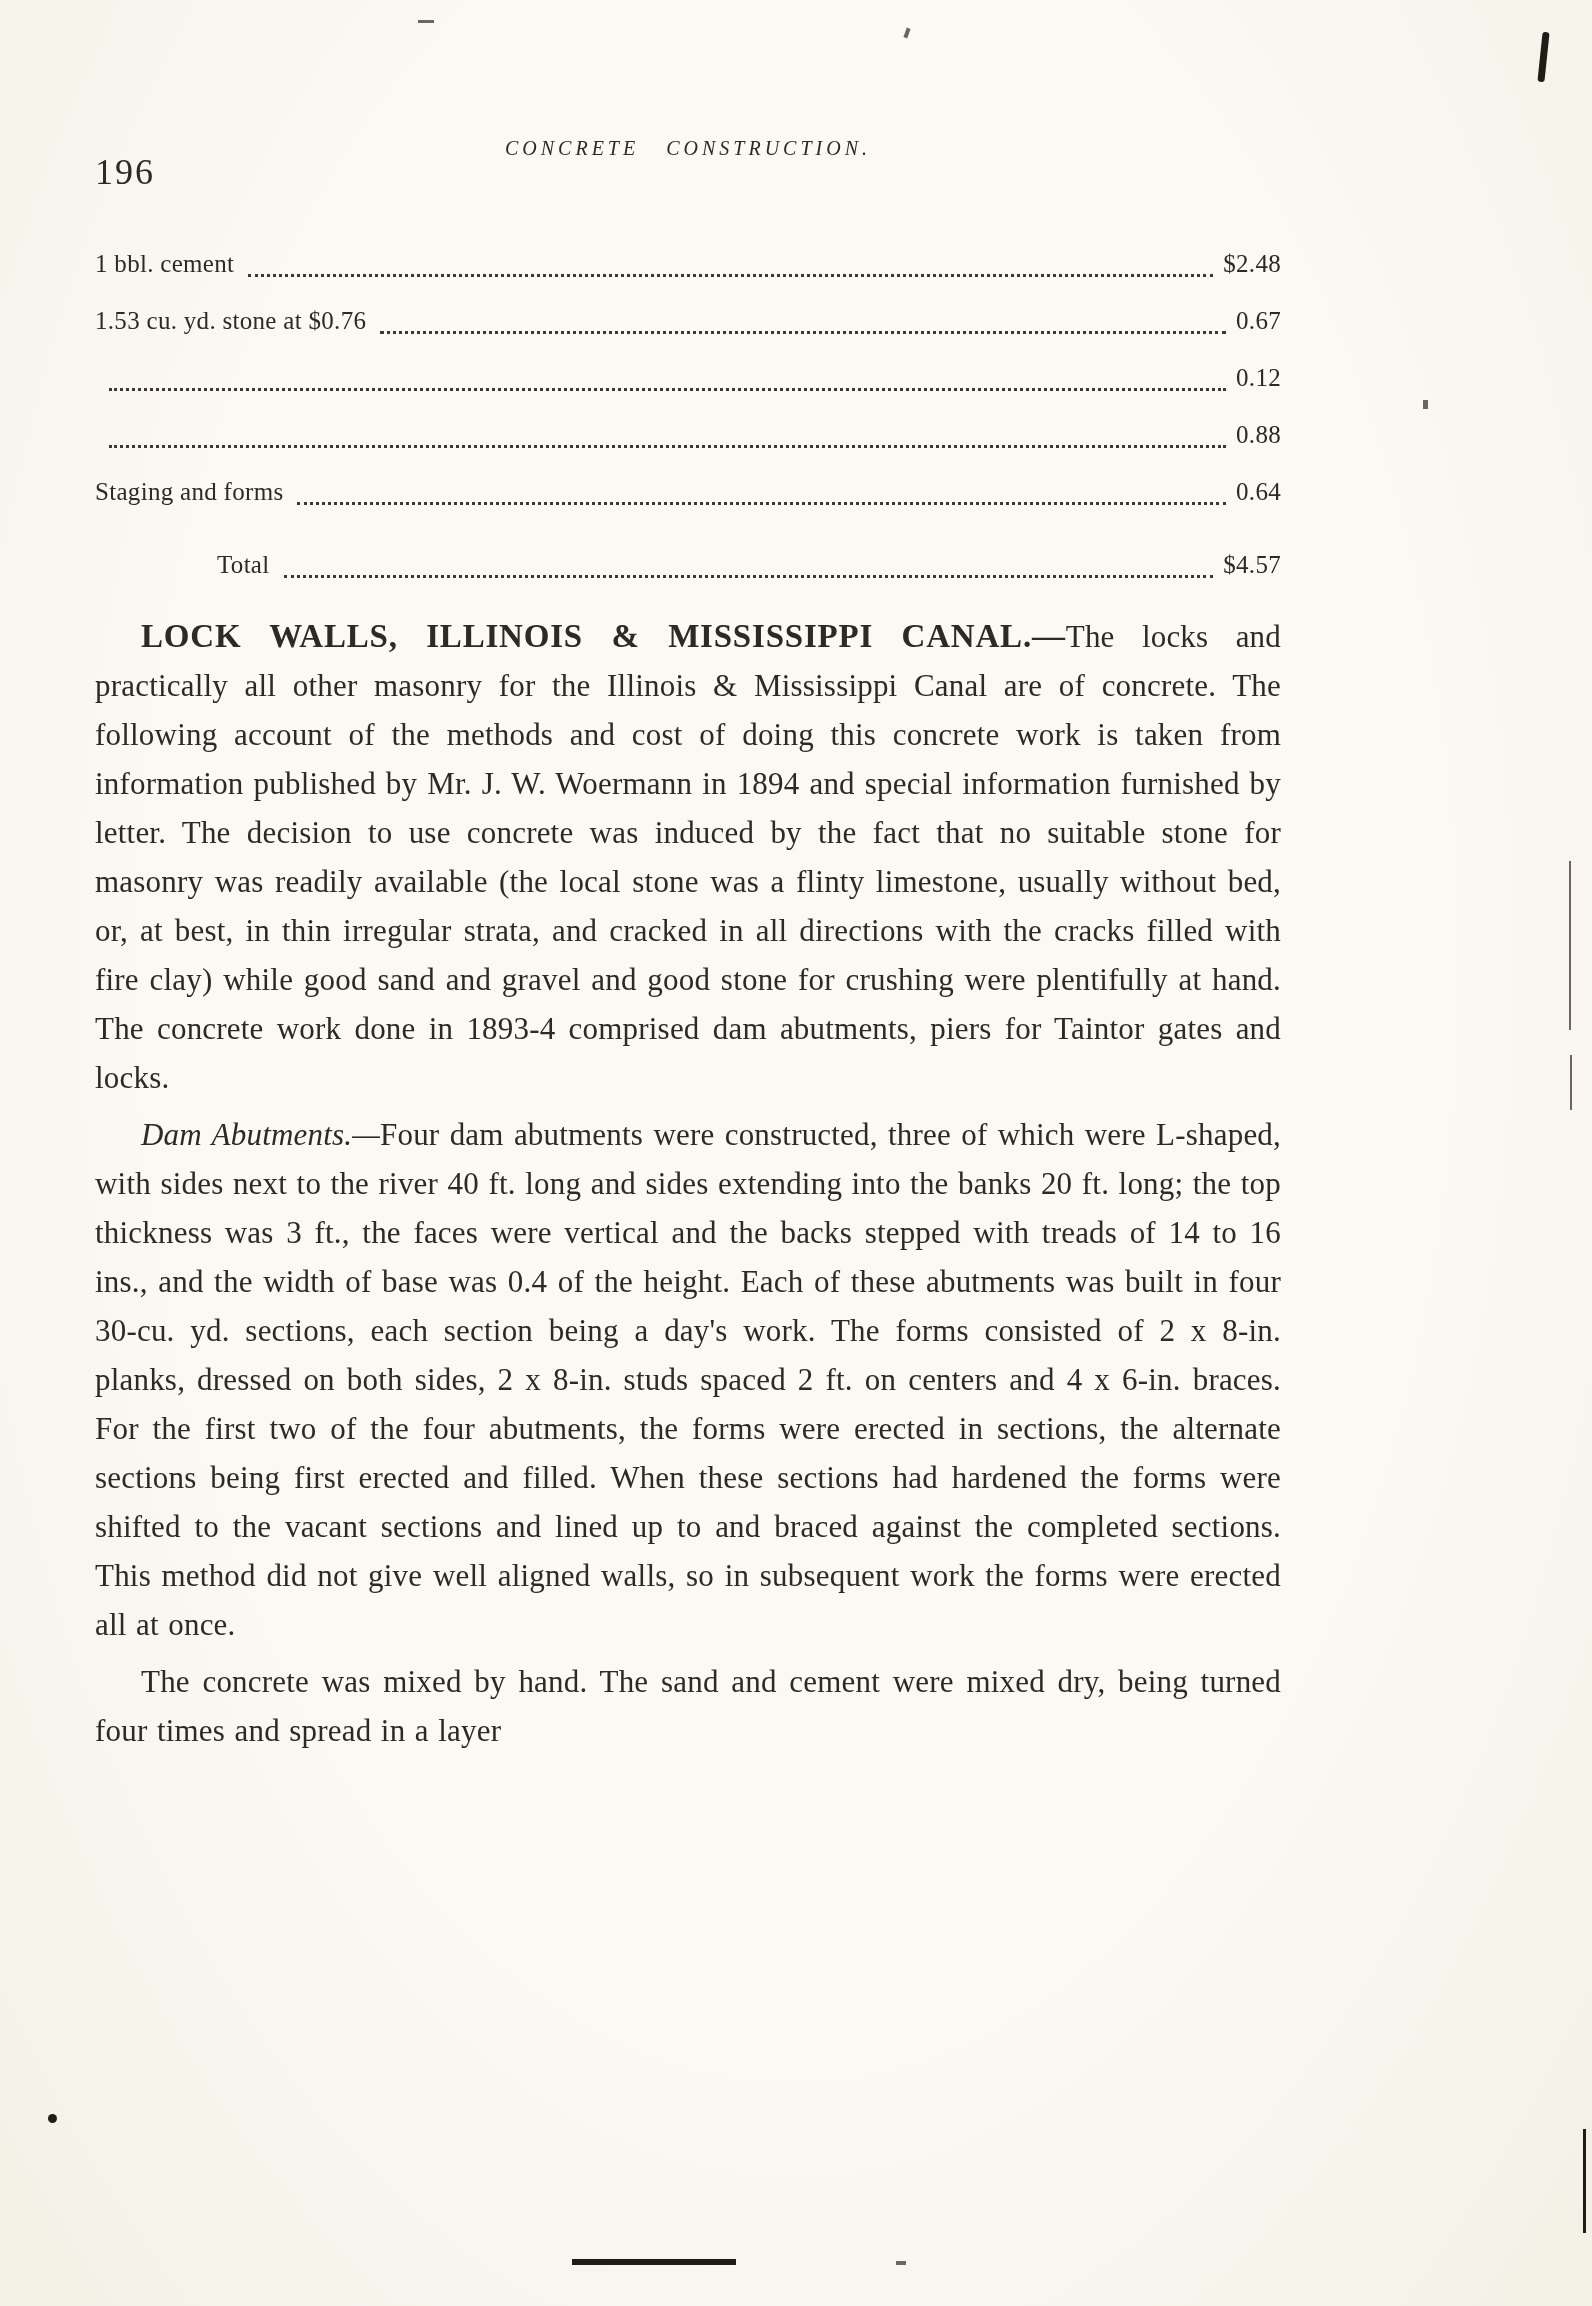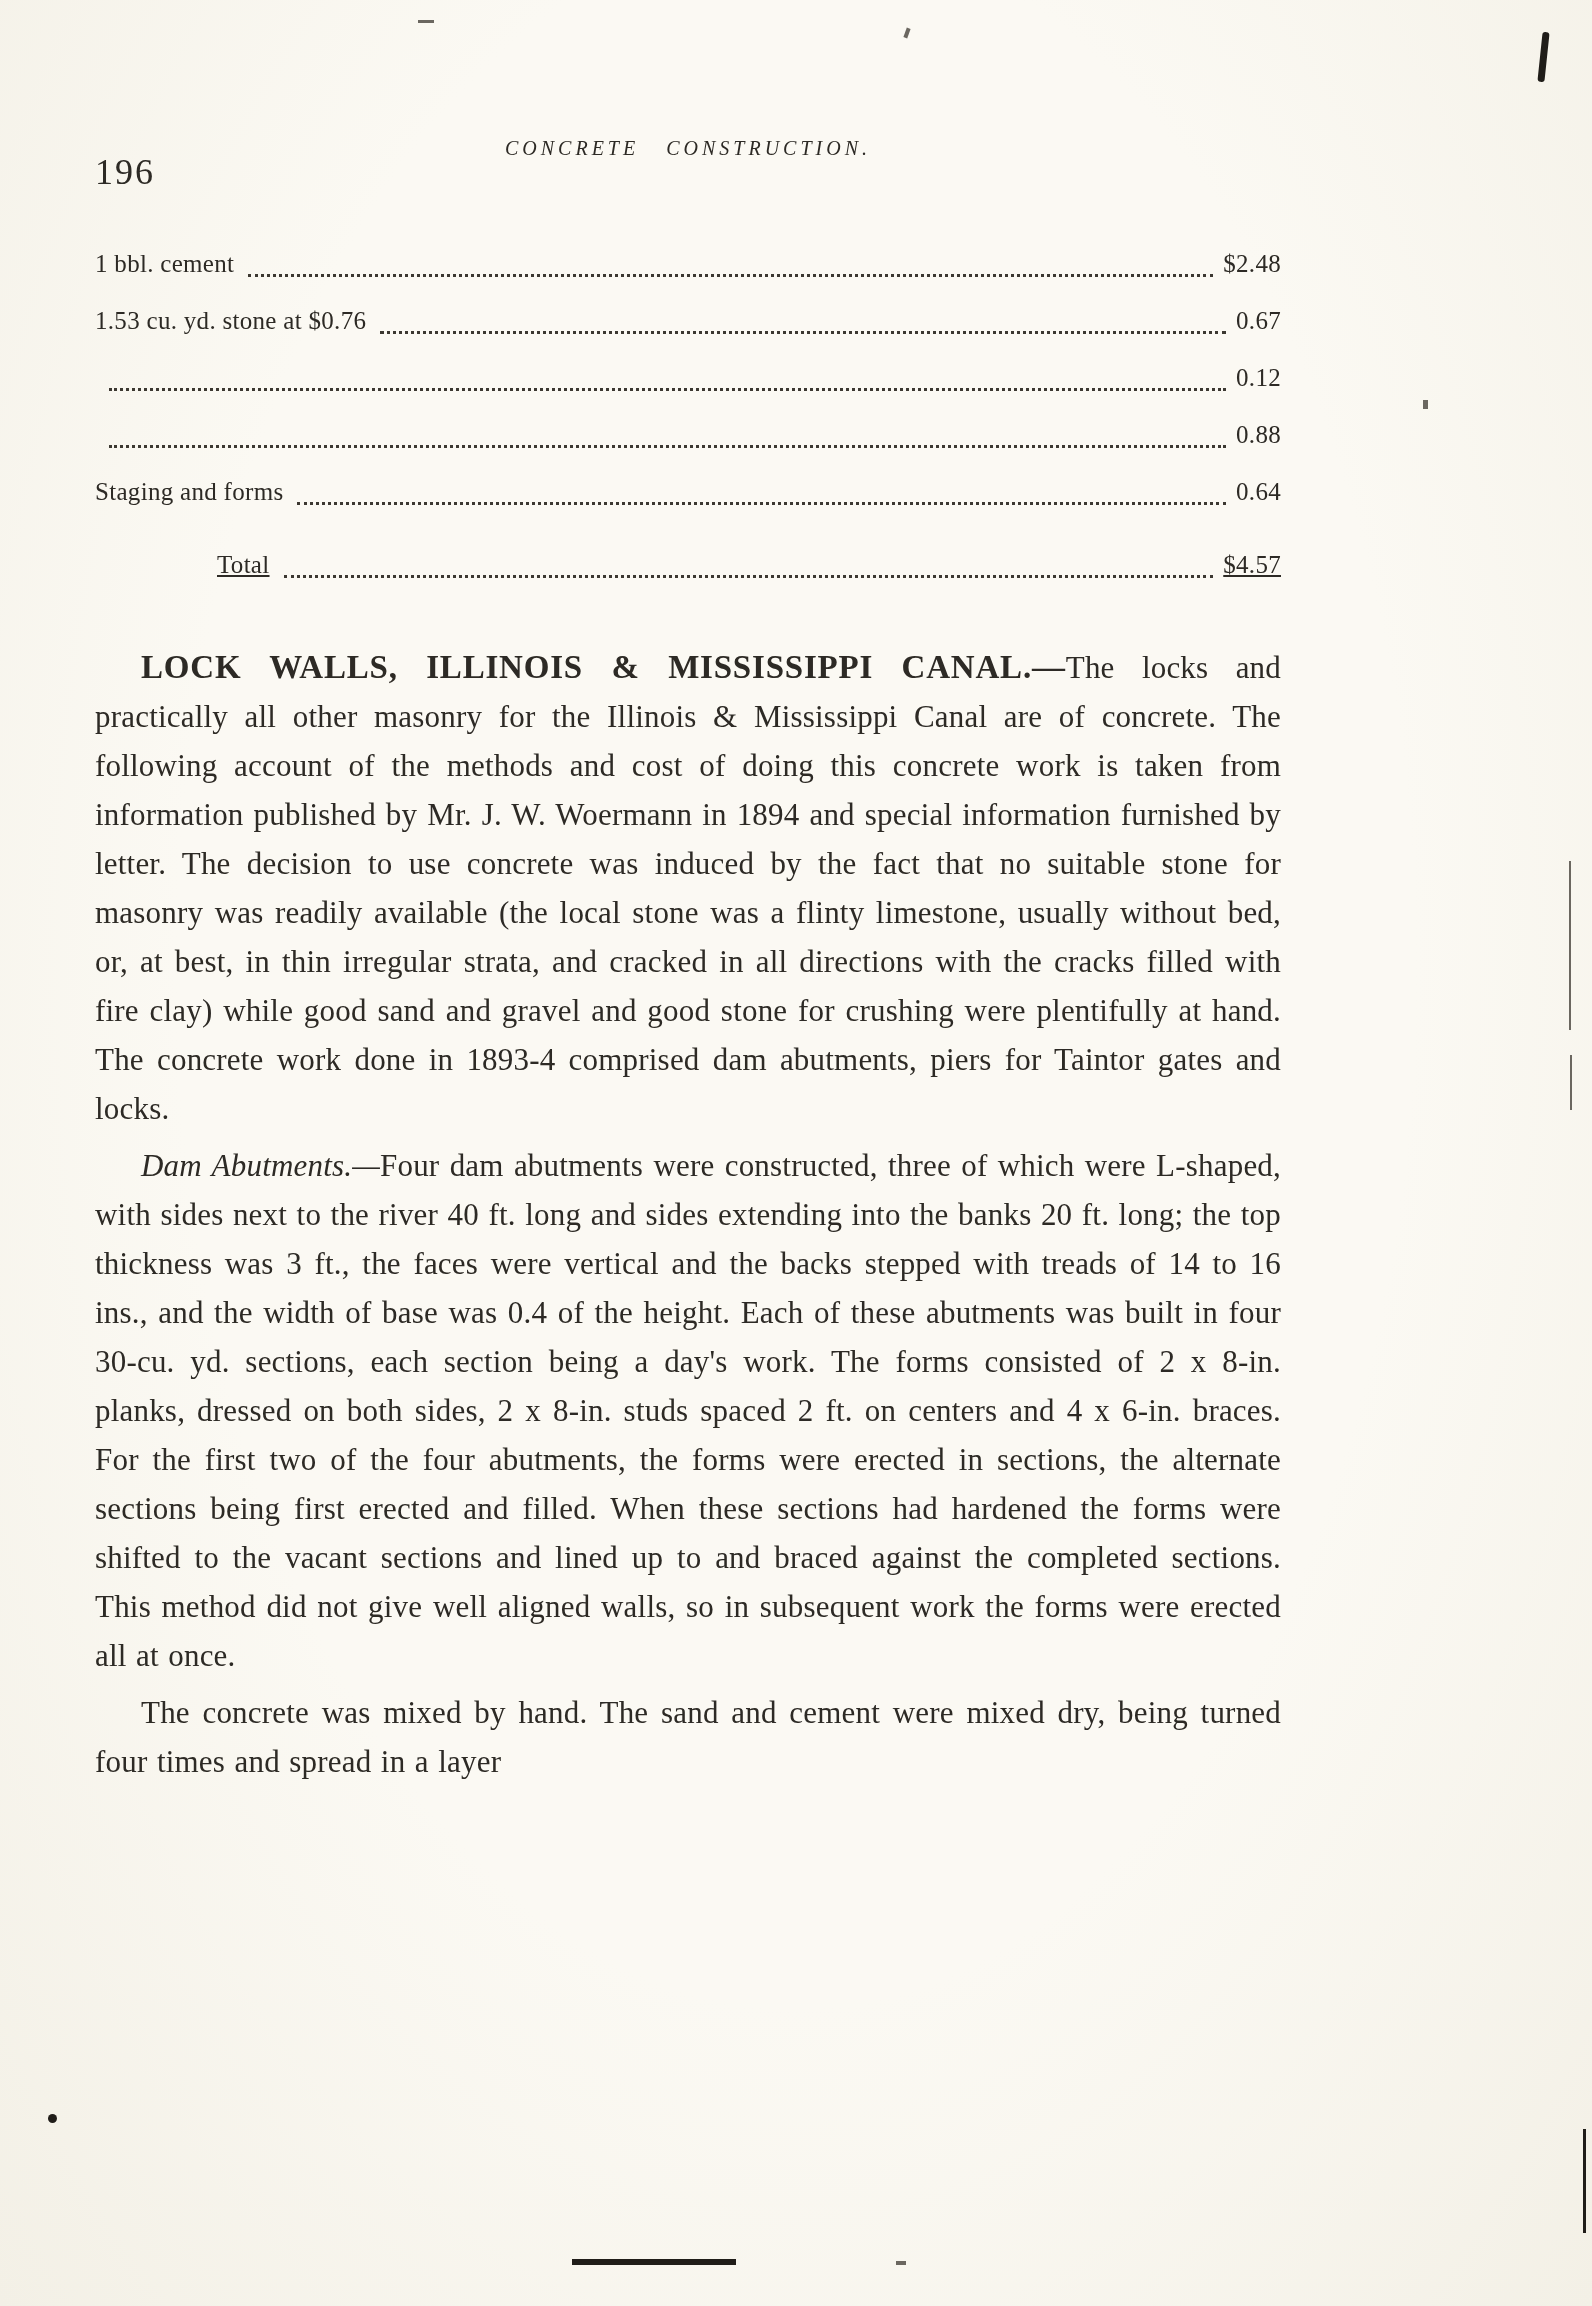--- a/index.html
+++ b/index.html
@@ -34,33 +34,33 @@
   .cost-table { font-size: 25px; letter-spacing: 0.3px; }
   .cost-row { display: flex; align-items: flex-end; line-height: 57px; }
   .cost-row .label { white-space: nowrap; }
   .cost-row .dots {
     flex: 1 1 auto;
     border-bottom: 3px dotted #3c3831;
     margin: 0 10px 15px 14px;
     min-width: 40px;
   }
   .cost-row .amount { white-space: nowrap; }
-  .total-row { margin-top: 16px; text-decoration: underline; }
+  .total-row { margin-top: 16px; }
   .total-row .label { margin-left: 122px; }
   
   .para {
     font-size: 31px;
     line-height: 49px;
     text-align: justify;
     text-indent: 46px;
     letter-spacing: 0.2px;
     word-spacing: 1.5px;
     margin: 0 0 8px 0;
   }
-  .heading-para { margin-top: 50px; }
+  .heading-para { margin-top: 19px; }
   .lead-bold {
     font-weight: bold;
     font-size: 33px;
     letter-spacing: 0.8px;
   }
   .lead-italic { font-style: italic; }
   
   .artifact { position: absolute; background: #201d19; }
   .artifact.gray { background: #6b6760; }
   .round { border-radius: 50%; }

